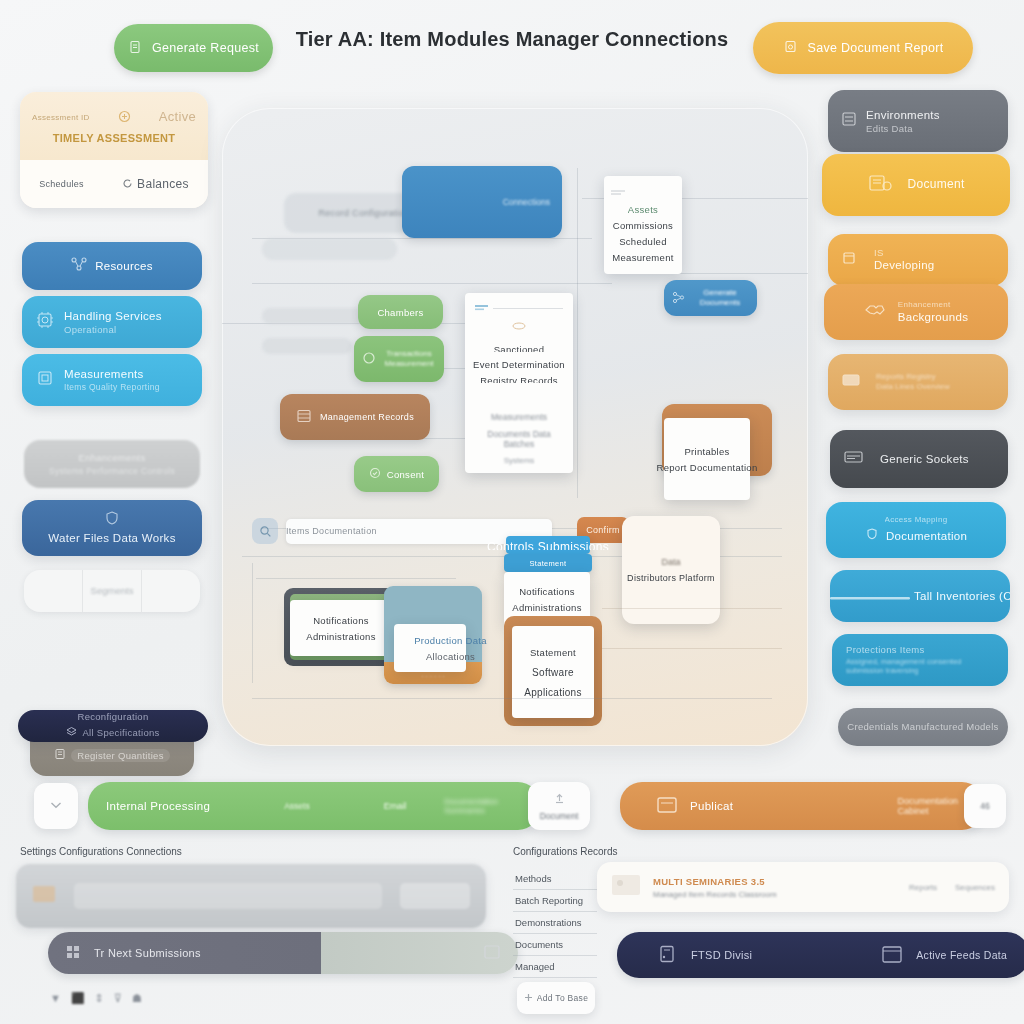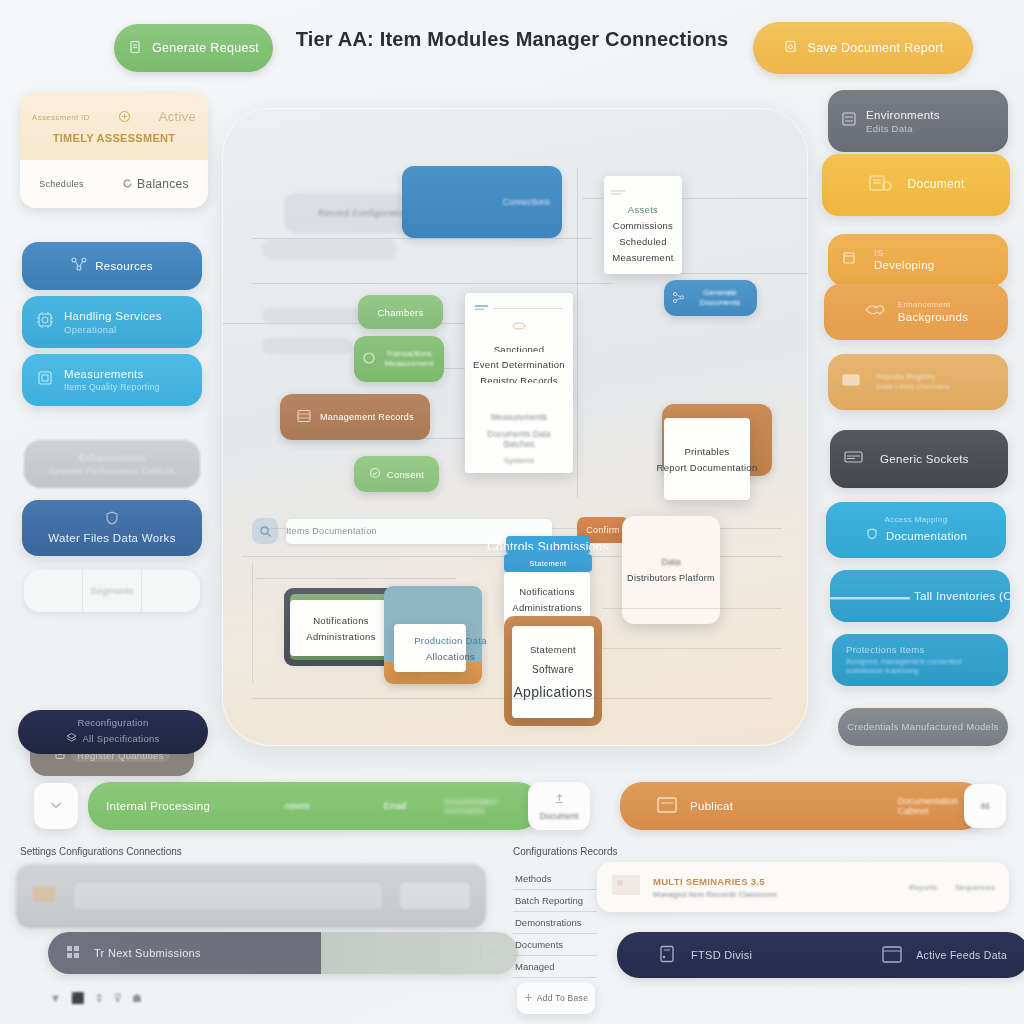--- a/index.html
+++ b/index.html
@@ -323,21 +323,21 @@
           </span>
           <span class="card-ttl blur-txt" style="color:#f3f1ee; background:rgba(255,255,255,0.16); padding:1px 6px; border-radius:7px;">Register Quantities</span>
         </span>
       </div>
     </div>
 
     <div class="card" style="left:4px; top:620px; width:0; height:0;"></div>
     <div class="card" style="left:4px; top:620px; width:0; height:0;"></div>
   </div>
 
-  <div class="card" style="left:18px; top:710px; width:190px; height:44px; border-radius:22px; background:linear-gradient(180deg,#2a2f52,#20253f);">
+  <div class="card" style="left:18px; top:710px; width:190px; height:32px; border-radius:22px; background:linear-gradient(180deg,#2a2f52,#20253f);">
     <div style="display:flex; flex-direction:column; align-items:center; gap:1px;">
       <span class="card-ttl blur-txt" style="color:#c9cee4;">Reconfiguration</span>
       <span style="display:flex; align-items:center; gap:5px;">
         <span class="ico">
           <svg width="11" height="11" viewBox="0 0 11 11">
               <path d="M5.5 1.5 10 4 5.5 6.5 1 4Z" fill="none" stroke="#c9cee4" stroke-width="1"></path>
               <path d="M1 6.5 5.5 9 10 6.5" fill="none" stroke="#c9cee4" stroke-width="1"></path>
             </svg>
         </span>
         <span class="card-ttl blur-txt" style="color:#c3c9e0;">All Specifications</span>
@@ -625,21 +625,21 @@
       <span class="blur-txt">Statement</span>
     </div>
     <div class="paper" style="left:282px; top:464px; width:86px; height:54px;">
       <span class="blur-txt">Notifications</span>
       <span class="blur-txt">Administrations</span>
     </div>
     <div style="position:absolute; left:282px; top:508px; width:98px; height:110px; border-radius:10px; background:linear-gradient(180deg,#c98a55,#bb7e4a); padding:5px;"></div>
     <div class="paper" style="left:290px; top:518px; width:82px; height:92px; gap:9px;">
       <span class="blur-txt">Statement</span>
       <span class="blur-txt" style="font-size:10px;">Software</span>
-      <span class="blur-txt" style="font-size:14px;">Applications</span>
+      <span class="blur-txt" style="font-size:10px;">Applications</span>
     </div>
 
     <div class="paper" style="left:400px; top:408px; width:98px; height:108px; border-radius:12px; background:#fbf6ef; gap:6px;">
       <span class="blur-soft" style="font-size:9px; color:#7a7168;">Data</span>
       <span class="blur-txt" style="font-size:9px; color:#6e6view;">Distributors Platform</span>
     </div>
 
     <div class="conn" style="left:380px; top:500px; width:180px; height:1px; background:rgba(150,130,105,0.2);"></div>
     <div class="conn" style="left:380px; top:540px; width:180px; height:1px; background:rgba(150,130,105,0.2);"></div>
     <div class="conn" style="left:30px; top:590px; width:520px; height:1px;"></div>

